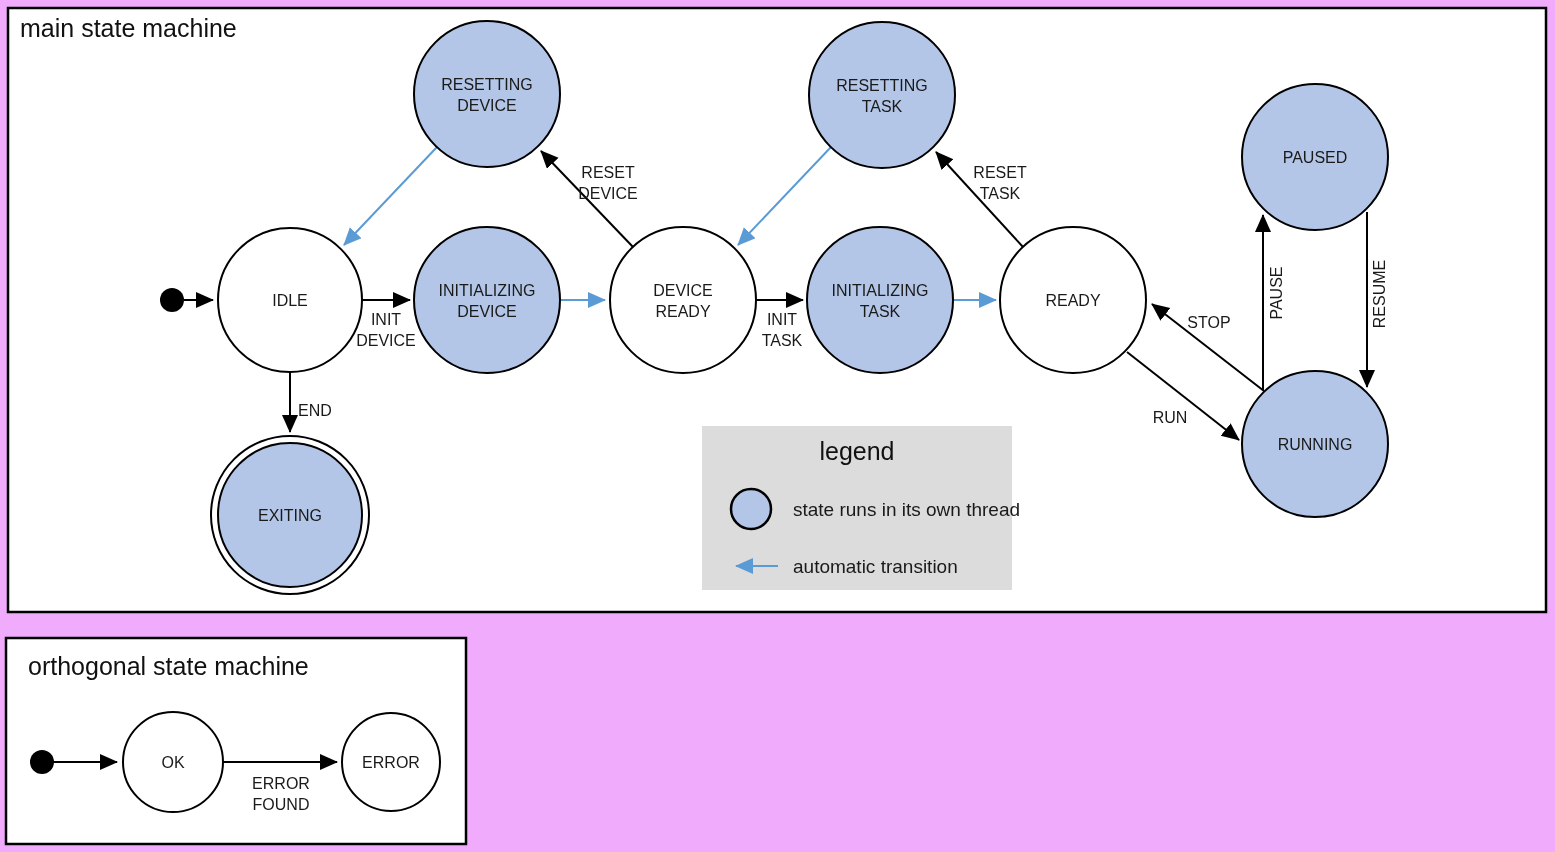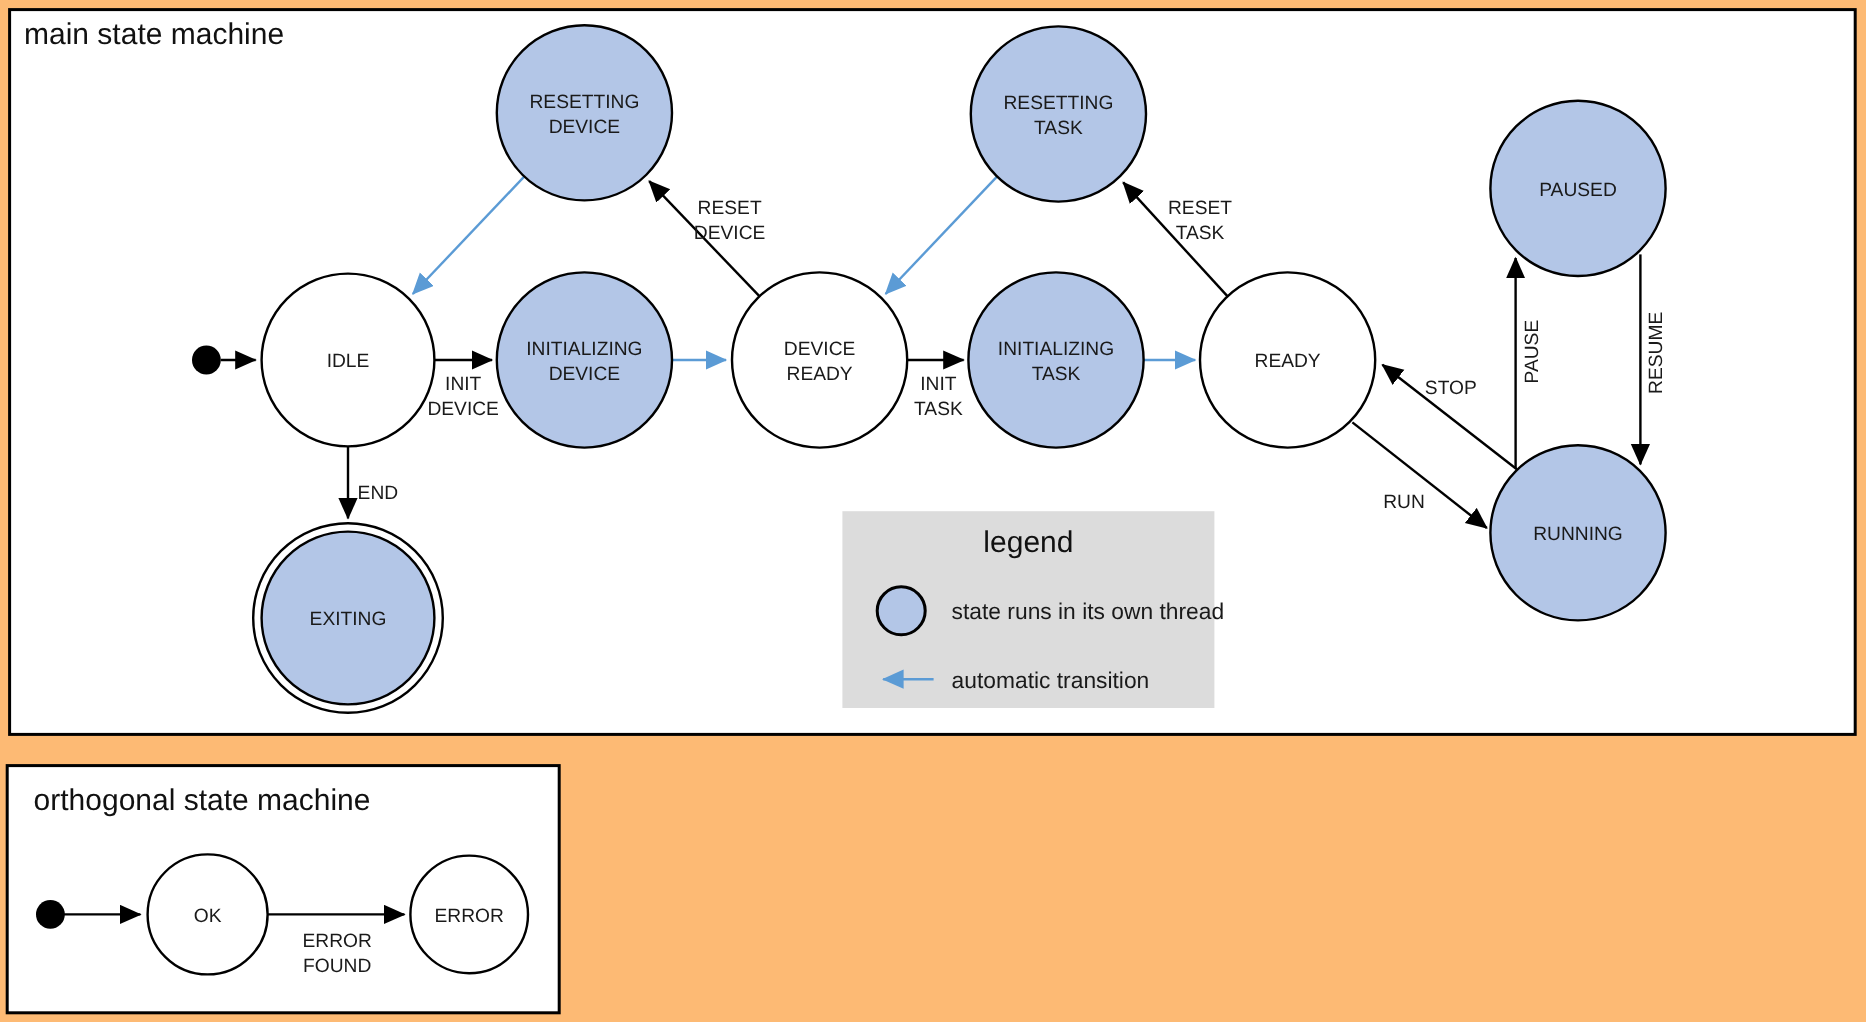--- a/index.html
+++ b/index.html
@@ -7,21 +7,21 @@
     padding: 0;
     background: #ffffff;
     width: 1555px;
     height: 852px;
     overflow: hidden;
   }
   #stage {
     position: relative;
     width: 1555px;
     height: 852px;
-    background: #fdba74;
+    background: #f0abfc;
   }
   svg text {
     font-family: "Liberation Sans", sans-serif;
     fill: #1a1a1a;
   }
   .title {
     font-size: 25px;
     fill: #111111;
   }
   .state-label {

